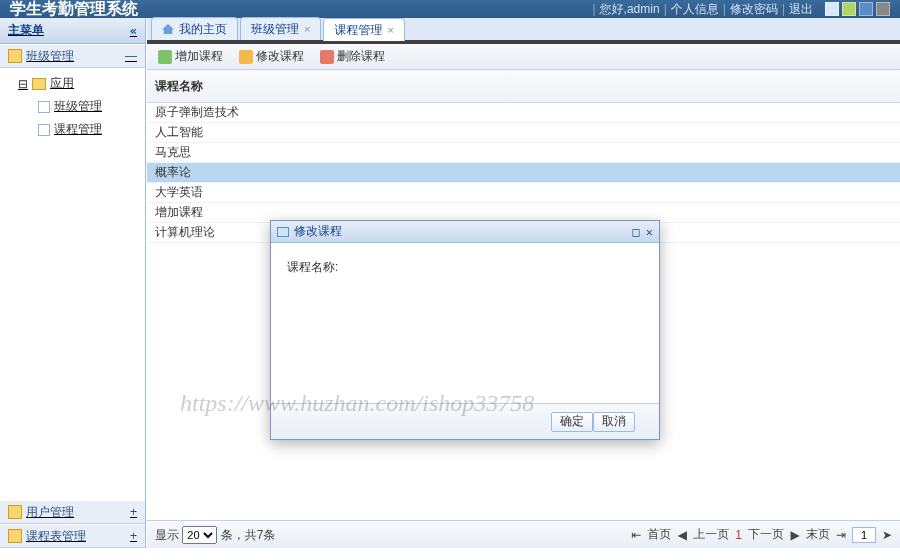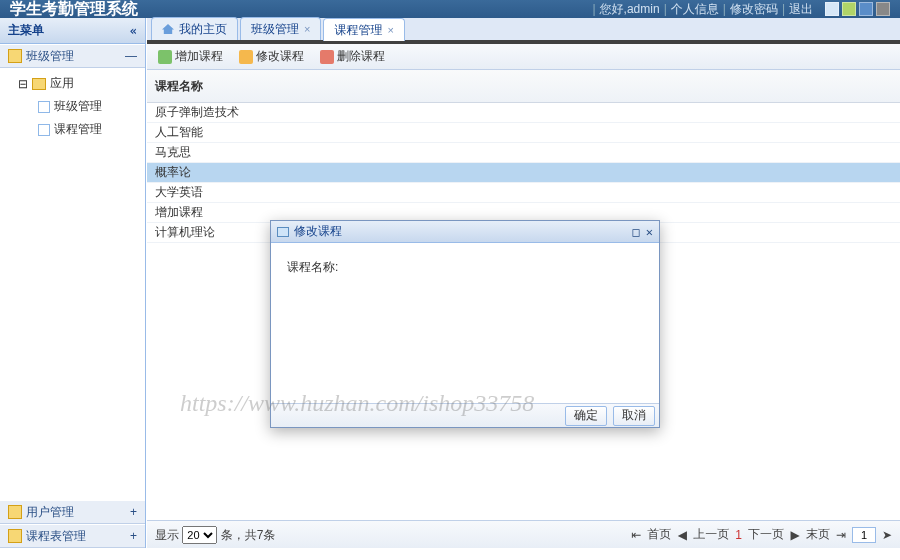--- a/index.html
+++ b/index.html
@@ -6,21 +6,21 @@
 body { width: 900px; height: 560px; background: #fff; overflow: hidden; position: relative; }
 .header { height: 18px; background: linear-gradient(180deg, #3a6a9a 0%, #2d5a8a 100%); display: flex; align-items: center; justify-content: space-between; padding: 0 10px; color: #fff; }
 .header-title { font-size: 16px; font-weight: bold; }
 .header-right { display: flex; align-items: center; gap: 4px; }
 .header-right span { color: #d0e0f0; cursor: pointer; }
 .header-right .sep { color: #8ab; }
 .theme-swatches { display: flex; gap: 3px; margin-left: 8px; }
 .swatch { width: 14px; height: 14px; border: 1px solid rgba(255,255,255,0.4); }
 .sw1 { background: #d6e7f7; } .sw2 { background: #b0d468; } .sw3 { background: #5a8dc8; } .sw4 { background: #888; }
 .body-row { display: flex; height: 530px; }
-.sidebar { width: 146px; border-right: 1px solid #99bbe8; background: #dfe8f6; display: flex; flex-direction: column; }
+.sidebar { width: 146px; border-right: 1px solid #99bbe8; background: #dfe8f6; display: flex; flex-direction: column; text-decoration: underline; }
 .panel-head { height: 26px; background: linear-gradient(#e6eef8,#c7d8ee); border-bottom: 1px solid #99bbe8; display: flex; align-items: center; justify-content: space-between; padding: 0 8px; color: #15428b; font-weight: bold; }
 .collapse-icon { font-family: monospace; color: #15428b; cursor: pointer; }
 .accordion { flex: 1; display: flex; flex-direction: column; }
 .acc-head { height: 24px; background: #e8eef7; border-top: 1px solid #fff; border-bottom: 1px solid #c0d0e8; display: flex; align-items: center; justify-content: space-between; padding: 0 8px; color: #2a4f85; cursor: pointer; }
 .acc-head .ico { width: 14px; height: 14px; display: inline-block; margin-right: 4px; vertical-align: middle; }
 .acc-body { background: #fff; padding: 4px 0; flex: 1; }
 .tree-node { padding: 3px 4px 3px 18px; display: flex; align-items: center; gap: 4px; color: #333; cursor: pointer; }
 .tree-node.child { padding-left: 38px; }
 .folder-ico { width: 14px; height: 12px; background: #f7d774; border: 1px solid #d4a017; display: inline-block; }
 .file-ico { width: 12px; height: 12px; background: #fff; border: 1px solid #8fb8e8; display: inline-block; }
@@ -48,21 +48,21 @@
 .dlg-head { height: 22px; background: linear-gradient(#e6eef8,#c7d8ee); border-bottom: 1px solid #99bbe8; display: flex; align-items: center; justify-content: space-between; padding: 0 6px; color: #15428b; }
 .dlg-head-left { display: flex; align-items: center; gap: 5px; }
 .win-ico { width: 12px; height: 10px; border: 1px solid #5a8dc0; background: #cfe4f8; display: inline-block; }
 .dlg-btns { display: flex; gap: 6px; }
 .dlg-btns span { cursor: pointer; color: #2a4f85; font-family: monospace; }
 .dlg-body { padding: 16px; min-height: 160px; }
 .form-row { display: flex; align-items: center; gap: 18px; }
 .form-row label { width: 60px; color: #333; }
 .form-row input { width: 130px; height: 18px; border: 1px solid #99bbe8; padding: 0 3px; }
 .req { color: #d33; margin-left: 2px; }
-.dlg-foot { height: 24px; background: linear-gradient(#f7f9fc,#e8eef6); border-top: 1px solid #c0d0e8; display: flex; align-items: center; justify-content: flex-end; padding: 0 4px; gap: 6px; }
+.dlg-foot { height: 36px; background: linear-gradient(#f7f9fc,#e8eef6); border-top: 1px solid #c0d0e8; display: flex; align-items: center; justify-content: flex-end; padding: 0 24px; }
 .btn { height: 20px; padding: 0 8px; background: linear-gradient(#fff,#e8eef6); border: 1px solid #99bbe8; border-radius: 2px; cursor: pointer; color: #333; display: flex; align-items: center; }
 .watermark { position: absolute; left: 180px; top: 390px; font-size: 24px; color: rgba(100,100,100,0.32); font-family: Georgia, serif; font-style: italic; pointer-events: none; }
 </style>
 </head>
 <body>
 
 <div class="header">
   <div class="header-title">学生考勤管理系统</div>
   <div class="header-right">
     <span class="sep">|</span>

